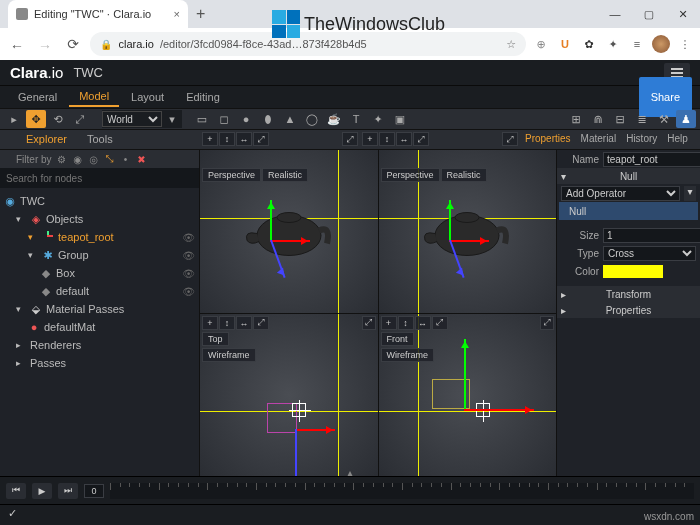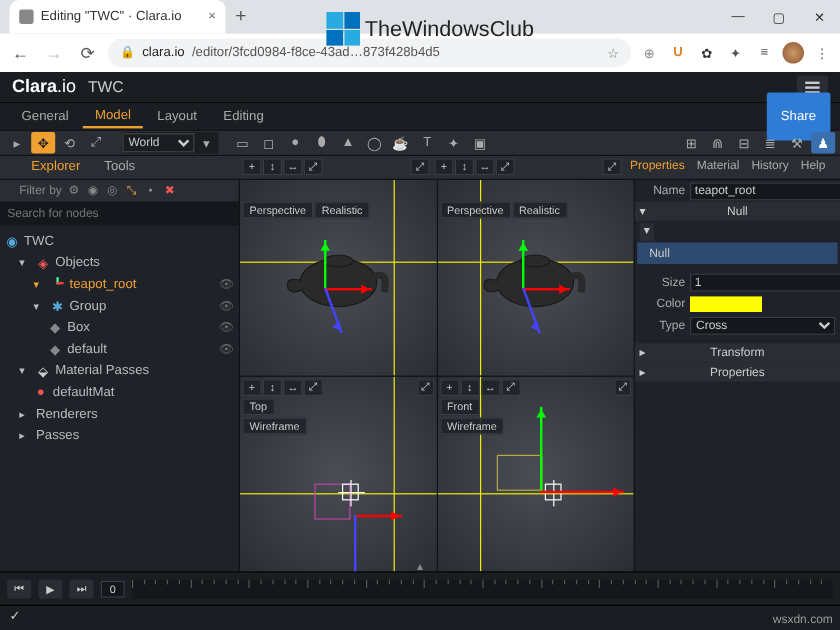--- a/index.html
+++ b/index.html
@@ -99,21 +99,21 @@
 .gizmo .bl { left:40px; top:40px; width:2px; height:40px; background:#44f; }
 .gizmo .bl::before{content:'';position:absolute;bottom:-2px;left:-3px;border:4px solid transparent;border-top:7px solid #44f;transform:rotate(-20deg);}
 .cursor-box { position:absolute; width:14px; height:14px; border:1px solid #fff; }
 .cursor-box::before,.cursor-box::after{content:'';position:absolute;background:#fff;}
 .cursor-box::before{left:6px;top:-4px;width:1px;height:22px;}
 .cursor-box::after{top:6px;left:-4px;height:1px;width:22px;}
 .yline-h { position:absolute; height:1px; background:#ee0; }
 .yline-v { position:absolute; width:1px; background:#ee0; }
 
 
-.right-panel { width:172px; background:#1f2228; border-left:1px solid #111; display:flex; flex-direction:column;}
+.right-panel { width:144px; background:#1f2228; border-left:1px solid #111; display:flex; flex-direction:column;}
 .rp-row { display:flex; align-items:center; height:18px; padding:0 4px; gap:4px; font-size:10px;}
 .rp-label { color:#aaa; text-align:right; flex:0 0 38px; }
 .rp-input { flex:1; background:#14171b; border:1px solid #3a3d43; color:#ccc; height:15px; font-size:10px; padding:0 3px; }
 .rp-section { background:#2a2d33; height:16px; display:flex; align-items:center; justify-content:center; color:#ccc; font-size:10px; cursor:pointer; position:relative;}
 .rp-section .chev { position:absolute; left:4px; }
 .rp-select { flex:1; background:#14171b; border:1px solid #3a3d43; color:#ccc; height:15px; font-size:10px;}
 .rp-color { width:60px; height:13px; background:#ff0; cursor:pointer;}
 
 
 .timeline { height:28px; background:#1a1d21; border-top:1px solid #000; display:flex; align-items:center; padding:0 6px; gap:6px;}
@@ -419,37 +419,38 @@
   <div class="right-panel">
     <div class="rp-row">
         <span class="rp-label">Name</span>
         <input class="rp-input" value="teapot_root" style="">
       </div>
     <div class="rp-section">
         <span class="chev">▾</span>
         <span>Null</span>
       </div>
     <div class="rp-row">
+        <select class="rp-select" style="flex:1"><option>Add Operator</option></select>
         <span style="width:12px;text-align:center;background:#2a2d33;height:15px;cursor:pointer">▾</span>
       </div>
     <div class="rp-row" style="background:#2e4a6e;margin:0 2px">
         <span style="padding-left:6px">Null</span>
       </div>
     <div style="height:6px"></div>
     <div class="rp-row">
         <span class="rp-label">Size</span>
         <input class="rp-input" value="1" style="">
       </div>
     <div class="rp-row">
+        <span class="rp-label">Type</span>
+        <select class="rp-select"><option>Cross</option></select>
+      </div>
+    <div class="rp-row">
         <span class="rp-label">Color</span>
         <div class="rp-color"></div>
-      </div>
-    <div class="rp-row">
-        <span class="rp-label">Type</span>
-        <select class="rp-select"><option>Cross</option></select>
       </div>
     <div style="height:6px"></div>
     <div class="rp-section">
         <span class="chev">▸</span>
         <span>Transform</span>
       </div>
     <div class="rp-section">
         <span class="chev">▸</span>
         <span>Properties</span>
       </div>

